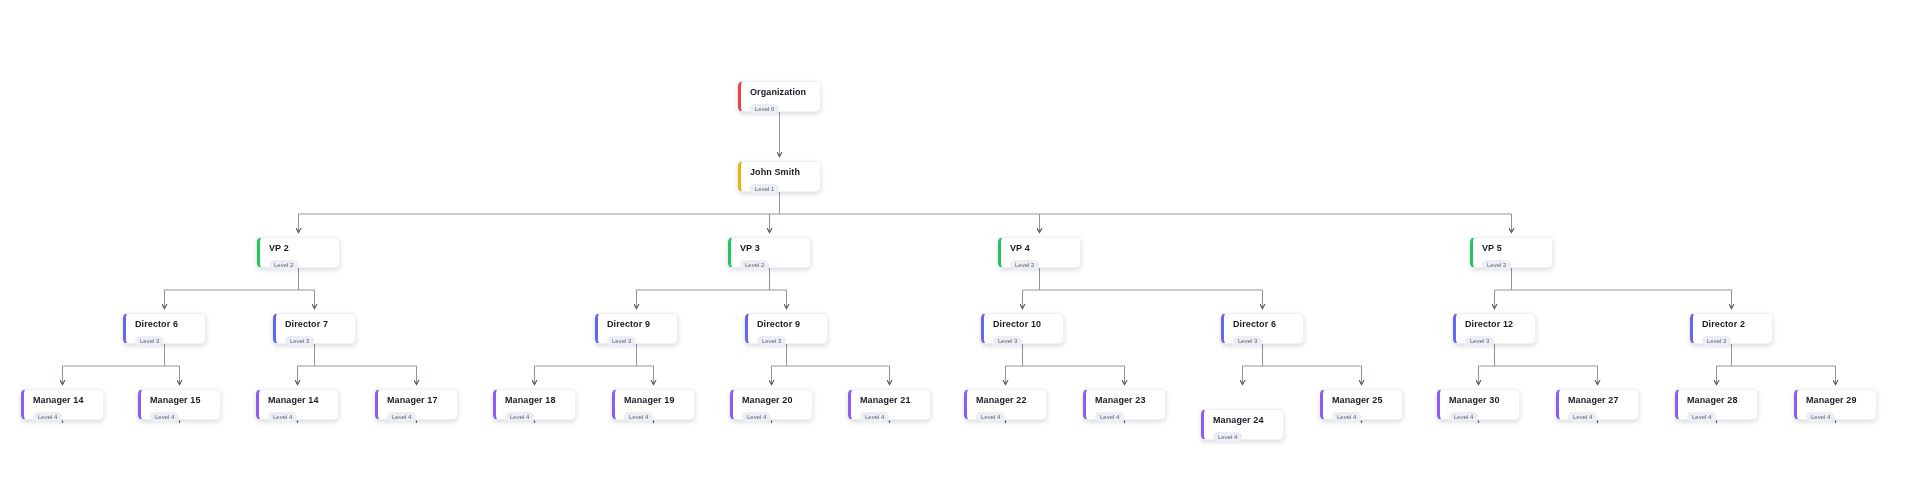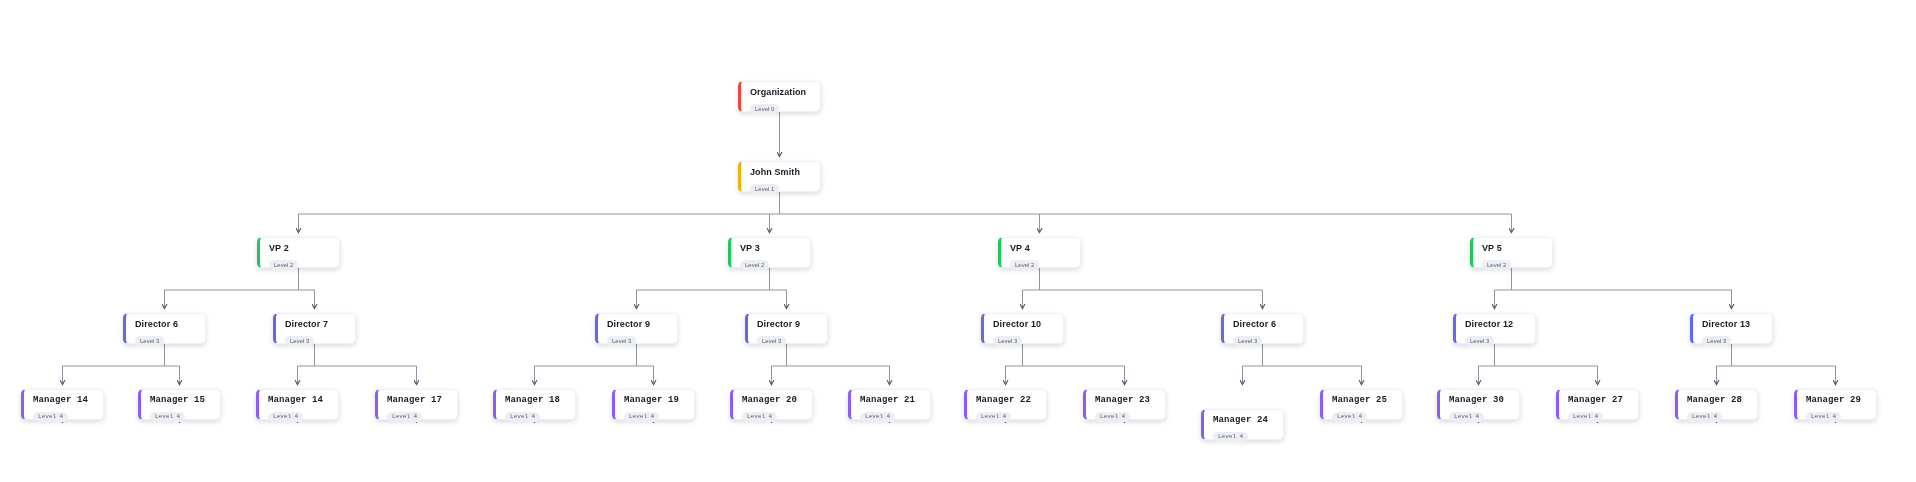--- a/index.html
+++ b/index.html
@@ -15,21 +15,21 @@
   }
   .node .name{font-size:9px;font-weight:700;color:#171b22;line-height:10px;white-space:nowrap;letter-spacing:.1px;}
   .node .badge{
     display:inline-block;margin-top:3px;font-size:6px;line-height:6px;font-weight:500;
     color:#5a6170;background:#eceef4;border-radius:999px;padding:2px 5px 2px 5px;white-space:nowrap;
   }
   .lv0{border-left-color:#ef4444;}
   .lv1{border-left-color:#eab308;}
   .lv2{border-left-color:#22c55e;}
   .lv3{border-left-color:#6366f1;}
-  .lv4{border-left-color:#8b5cf6;font-family:Liberation Mono, monospace;}
+  .lv4{border-left-color:#8b5cf6;}
 </style>
 </head>
 <body>
 
 <div id="canvas">
 
   <svg id="edges" width="1916" height="482" viewBox="0 0 1916 482">
     <defs>
       <marker id="arr" viewBox="0 0 6 6" markerWidth="6" markerHeight="6" refX="4.5" refY="3" orient="auto" markerUnits="userSpaceOnUse">
         <path d="M0.5,0.5 L5,3 L0.5,5.5" fill="none" stroke="#4b5563" stroke-width="1.1"></path>
@@ -141,21 +141,21 @@
   </div>
   <div class="node lv3" style="left:1221px;top:313px">
     <div class="name">Director 6</div>
     <span class="badge">Level 3</span>
   </div>
   <div class="node lv3" style="left:1453px;top:313px">
     <div class="name">Director 12</div>
     <span class="badge">Level 3</span>
   </div>
   <div class="node lv3" style="left:1690px;top:313px">
-    <div class="name">Director 13</div>
+    <div class="name">Director 2</div>
     <span class="badge">Level 3</span>
   </div>
 
   <div class="node lv4" style="left:21px;top:389px">
     <div class="name">Manager 14</div>
     <span class="badge">Level 4</span>
   </div>
   <div class="node lv4" style="left:138px;top:389px">
     <div class="name">Manager 15</div>
     <span class="badge">Level 4</span>

